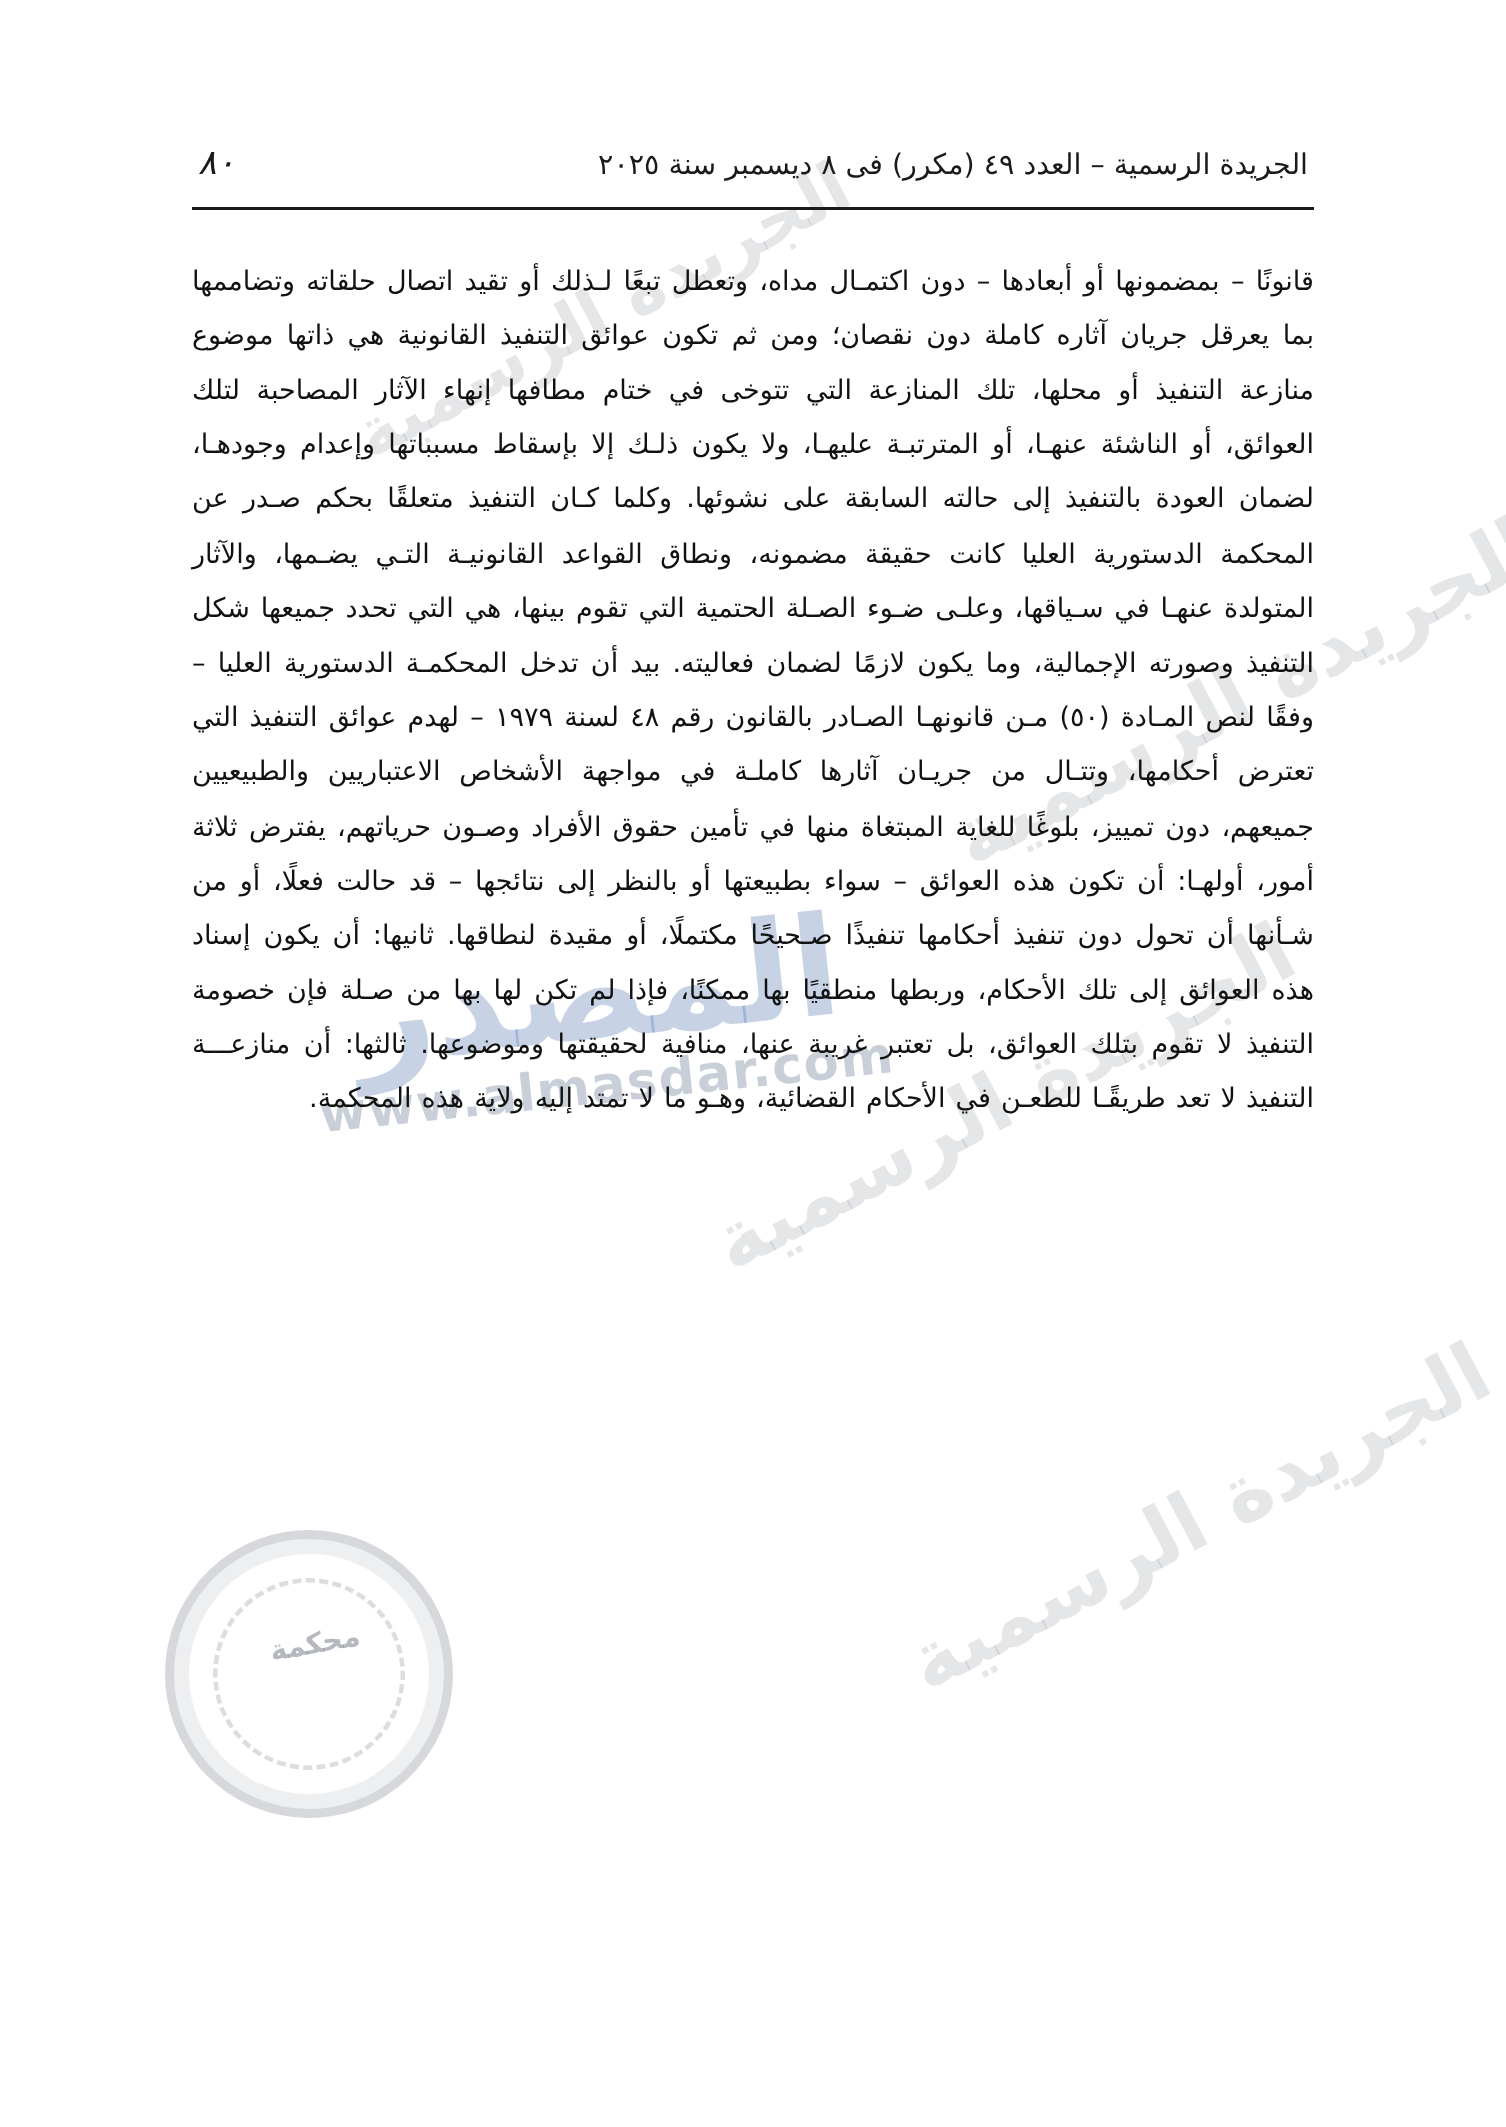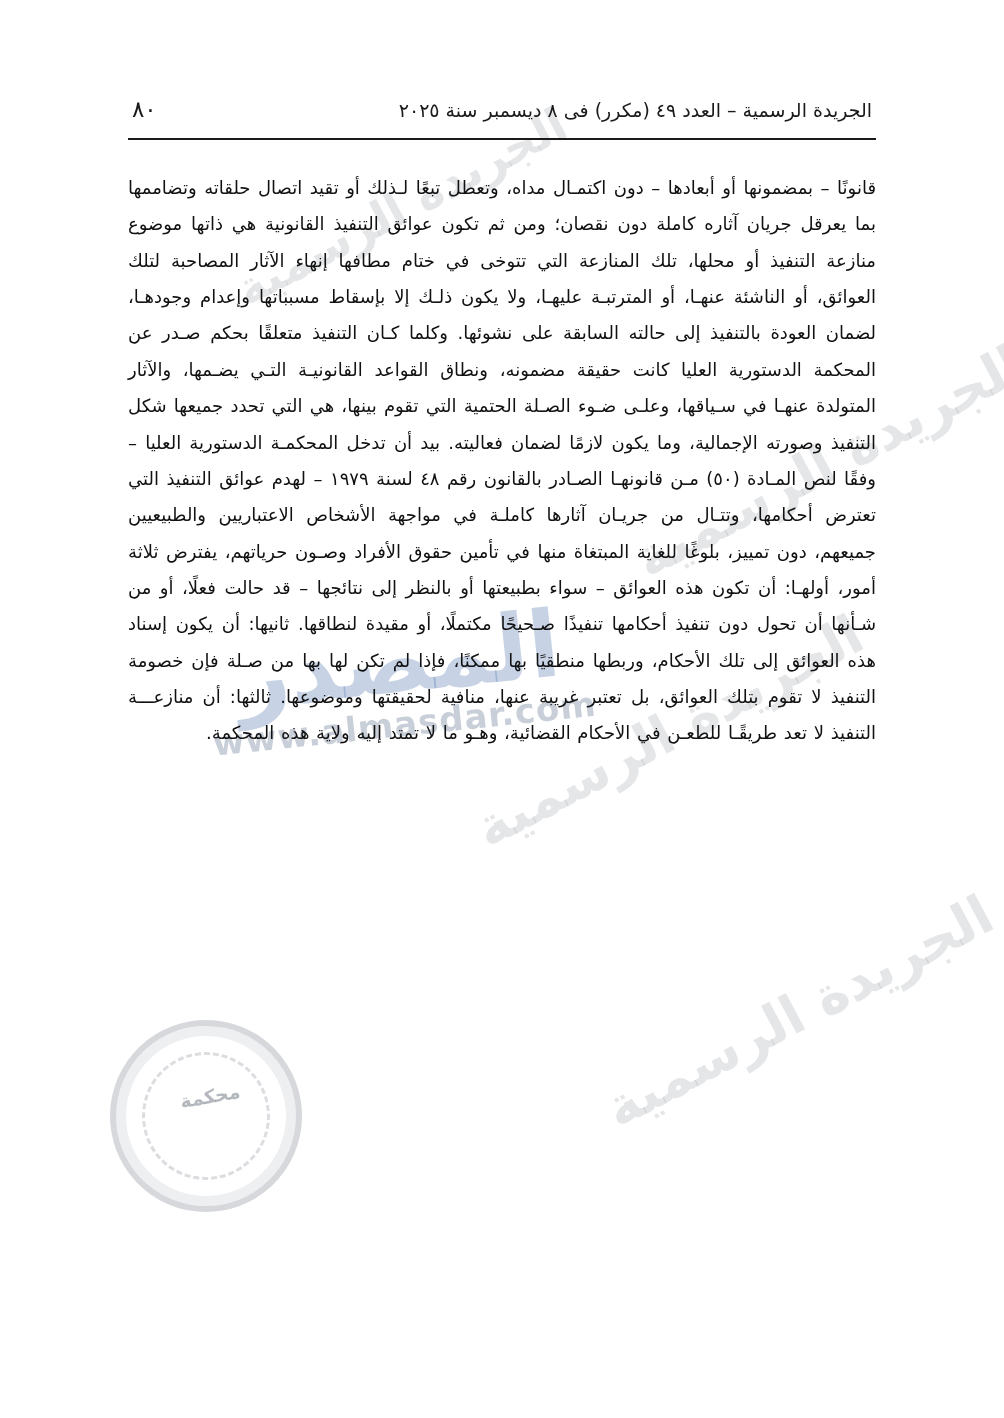--- a/index.html
+++ b/index.html
@@ -110,20 +110,21 @@
   }
   .header-title {
     font-size: 19px;
     letter-spacing: 0.2px;
     white-space: nowrap;
   }
   .page-number {
     font-size: 23px;
     letter-spacing: 1px;
     padding-right: 14px;
+    font-style: italic;
   }
   .rule {
     margin-top: 16px;
     border-top: 2px solid #1a1a1a;
     width: 100%;
   }
 
   .body-text {
     margin-top: 30px;
     font-size: 18px;

